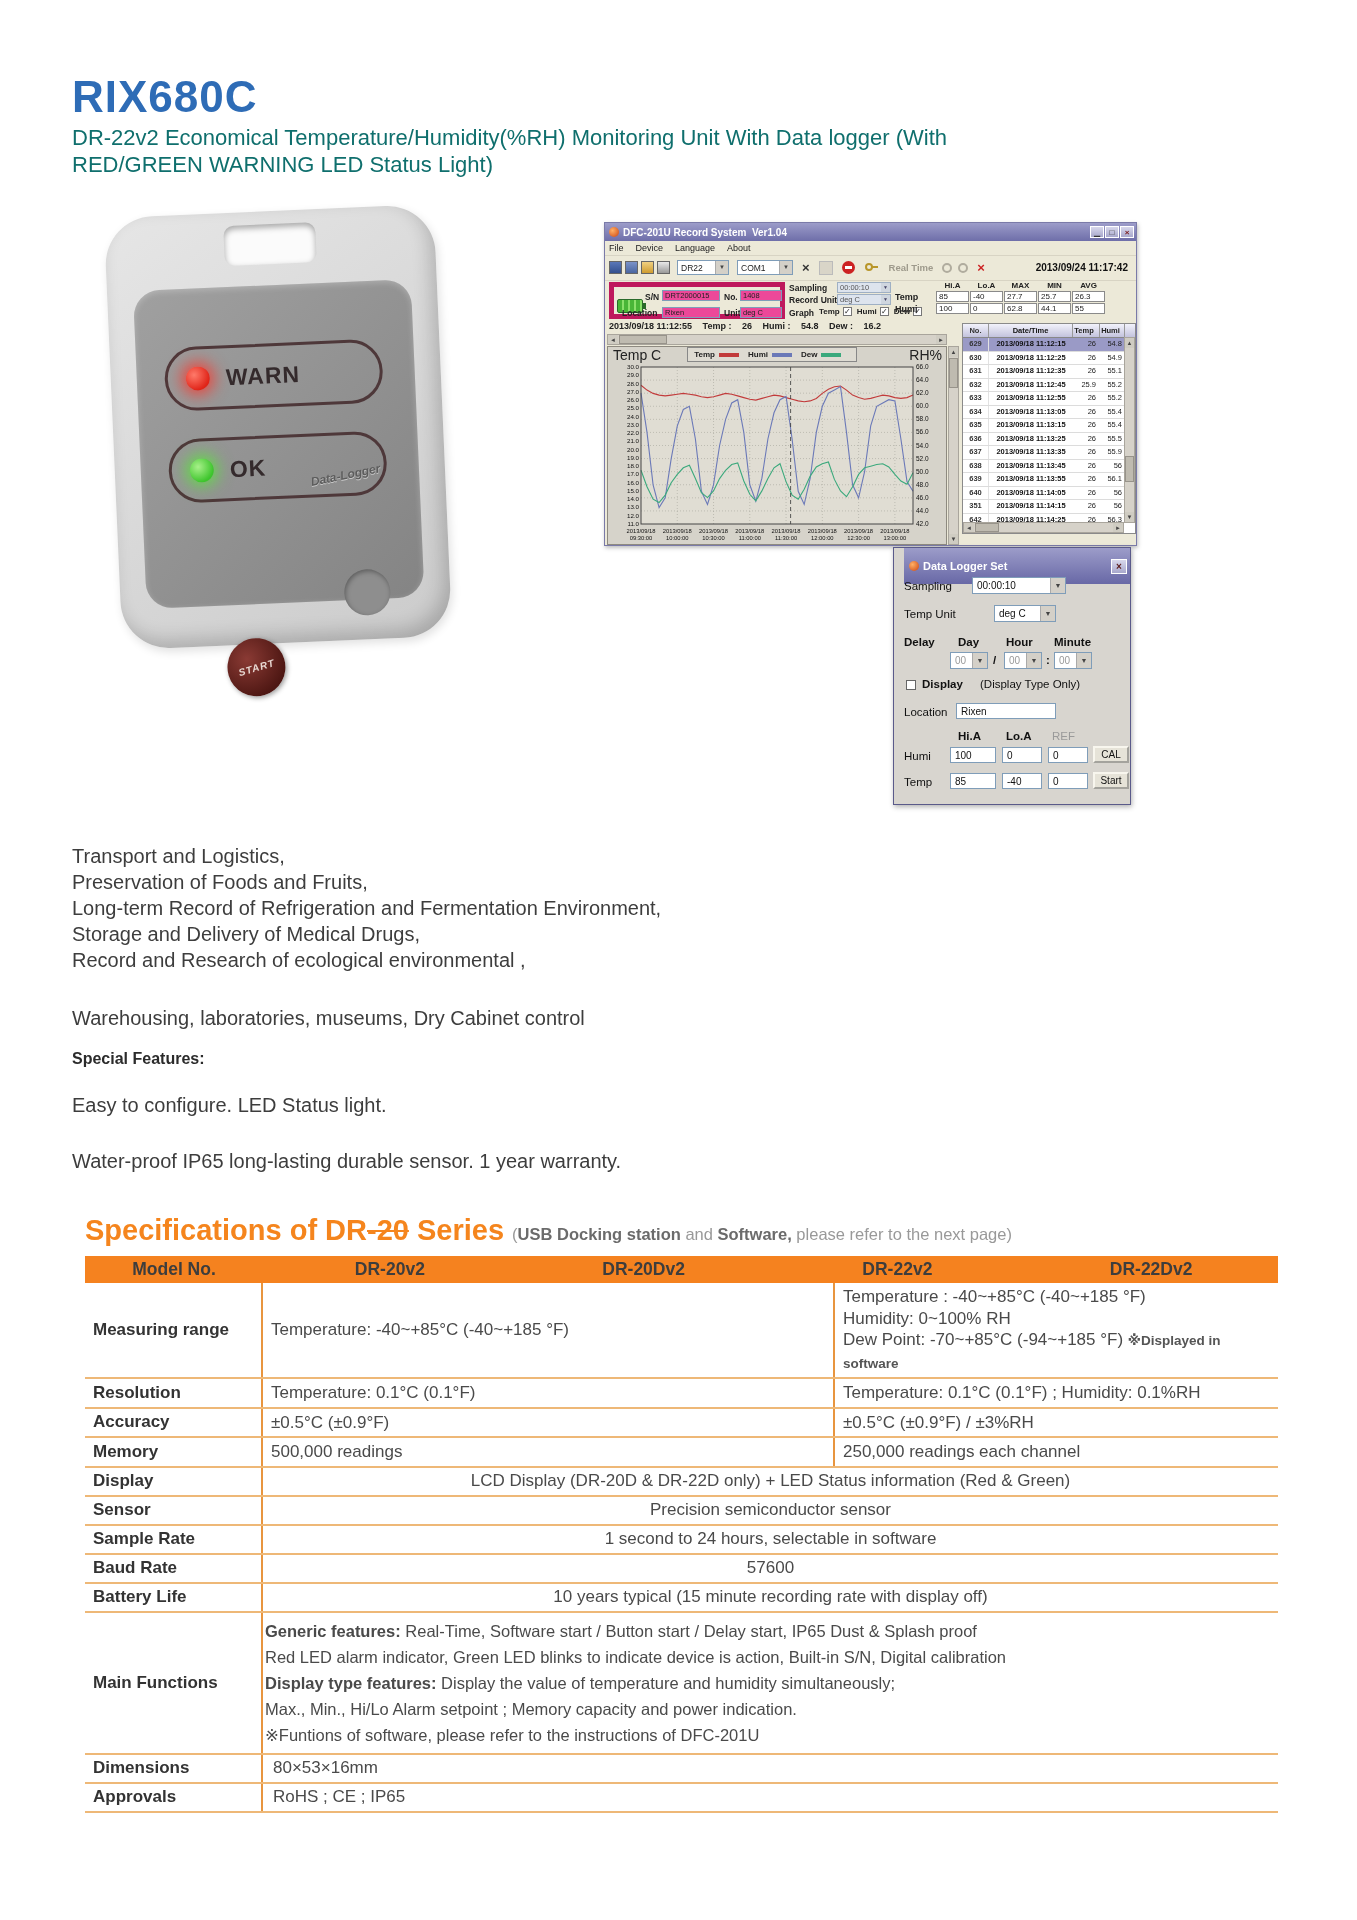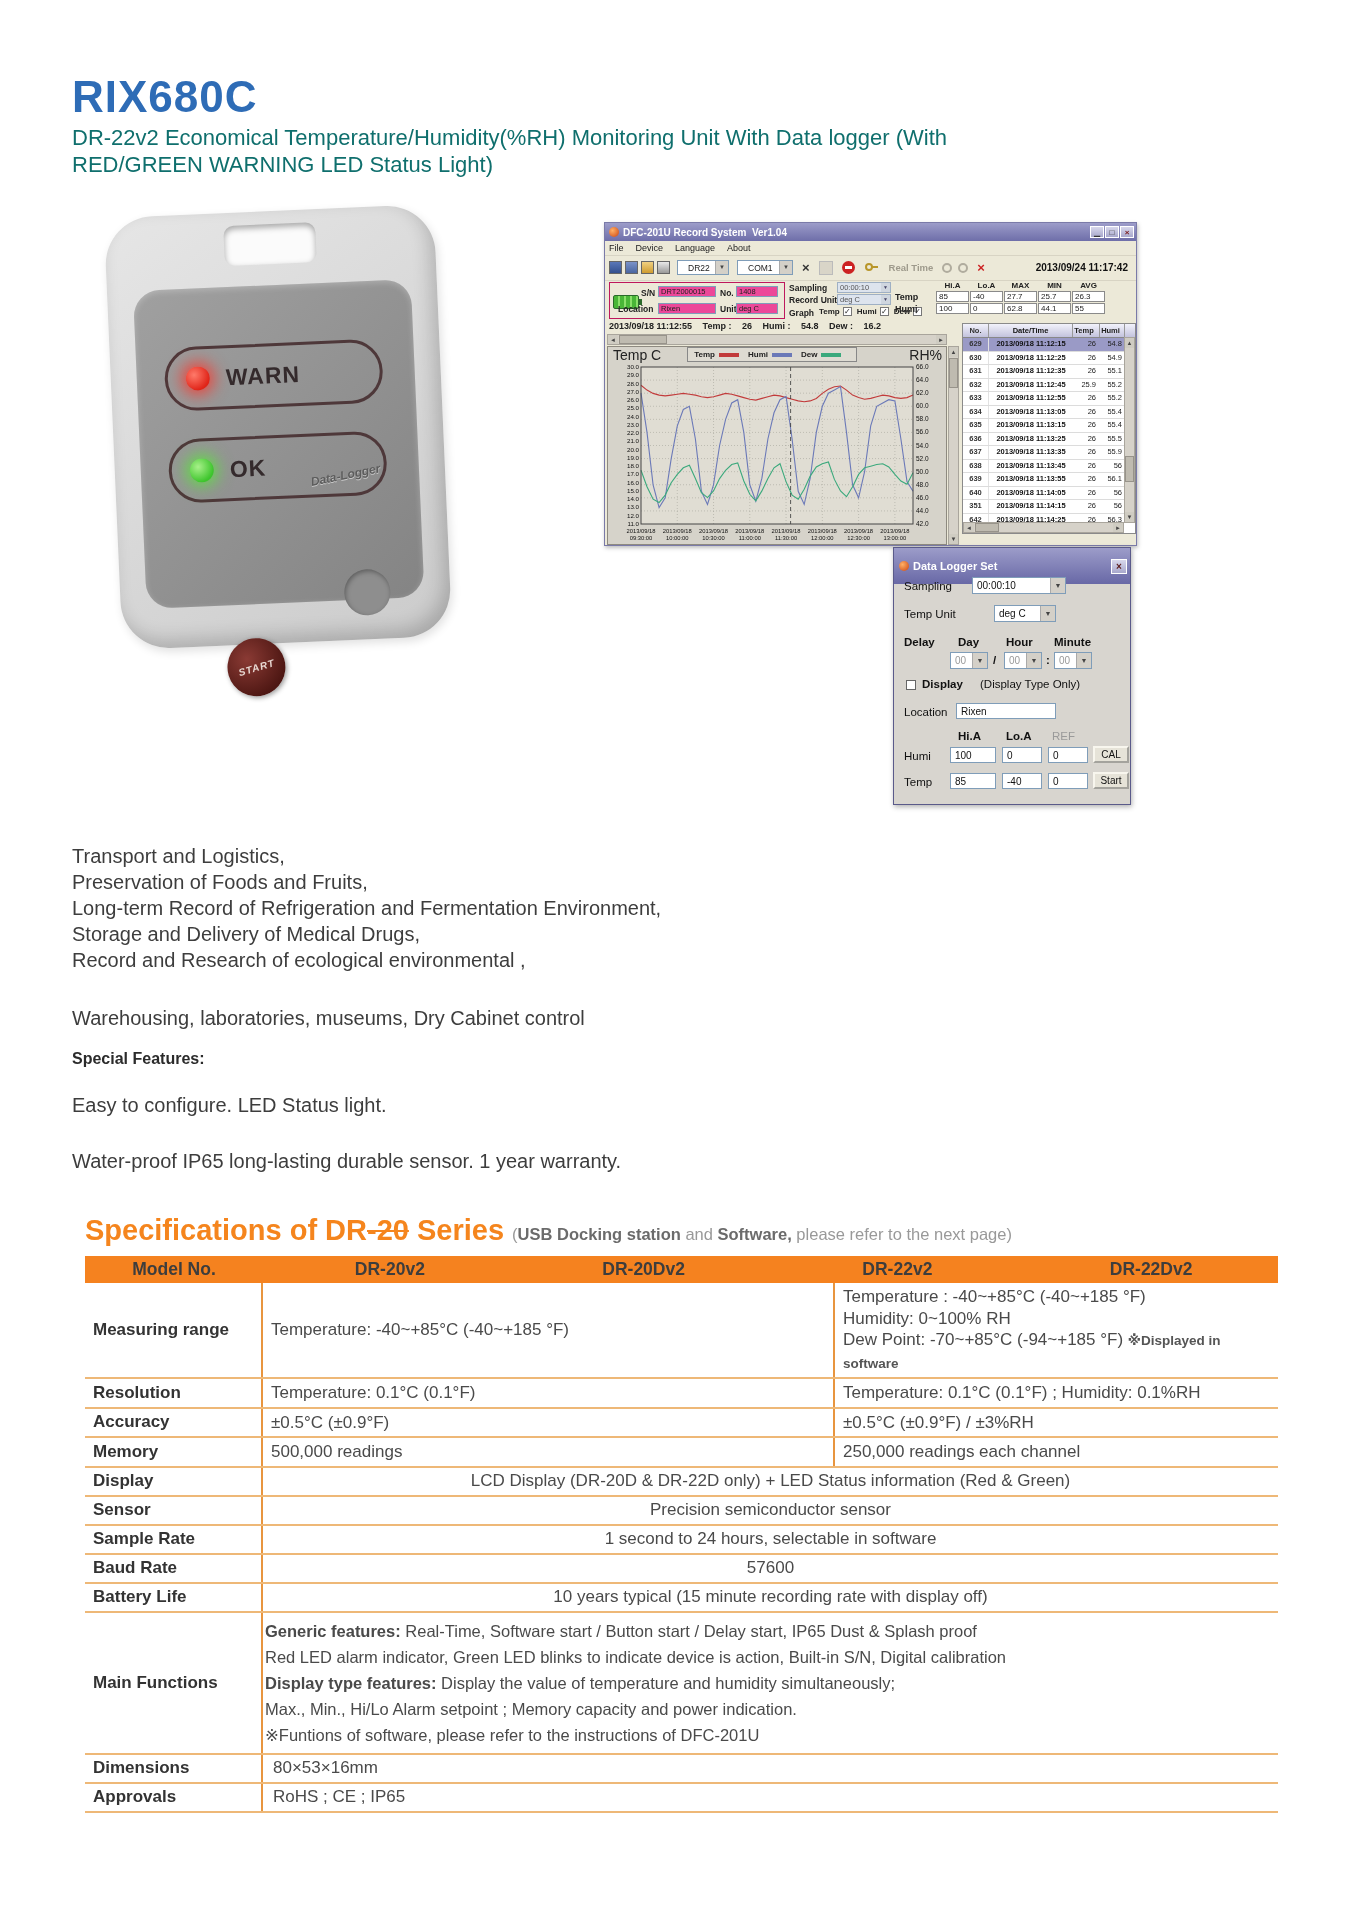--- a/index.html
+++ b/index.html
@@ -52,37 +52,37 @@
               border-bottom:1px solid #d8d4c4;padding-left:4px;}
   .menu-item{font-size:9px;margin-right:12px;color:#222;}
   .sw-toolbar{position:absolute;left:0;top:32px;right:0;height:26px;display:flex;align-items:center;padding:0 4px;
               border-bottom:1px solid #d8d4c4;box-sizing:border-box;}
   .tb-ic{width:13px;height:13px;margin-right:3px;border:1px solid #666;box-sizing:border-box;}
   .ic-save{background:linear-gradient(#5a77b8,#34508e);}
   .ic-export{background:linear-gradient(#7a92c8,#4a66a0);}
   .ic-open{background:linear-gradient(#f0d080,#cf9c30);}
   .ic-print{background:linear-gradient(#e8e8e8,#9a9a9a);}
   .tb-combo{height:15px;background:#fff;border:1px solid #7f9db9;font-size:8.5px;display:inline-flex;align-items:center;
-            padding-left:10px;box-sizing:border-box;margin:0 4px;}
+            padding-left:3px;box-sizing:border-box;margin:0 4px;}
   .tb-combo .arr{margin-left:auto;width:12px;height:13px;background:#d4d0c8;border-left:1px solid #aaa;
                  font-size:6px;line-height:13px;text-align:center;color:#444;}
   .tb-x{font-size:13px;font-weight:bold;color:#333;margin:0 5px;}
   .tb-ghost{width:12px;height:12px;background:#d9d5c8;border:1px solid #bbb;margin:0 4px;}
   .tb-stop{width:13px;height:13px;border-radius:50%;background:#cc2222;position:relative;margin:0 5px;}
   .tb-stop::after{content:"";position:absolute;left:3px;top:5px;width:7px;height:3px;background:#fff;}
   .tb-key{width:13px;height:13px;position:relative;margin:0 5px;}
   .tb-key::before{content:"";position:absolute;left:0;top:2px;width:8px;height:8px;border:2px solid #b8962a;border-radius:50%;box-sizing:border-box;}
   .tb-key::after{content:"";position:absolute;left:7px;top:5px;width:6px;height:2px;background:#b8962a;}
   .tb-realtime{color:#9e9a8c;font-weight:bold;font-size:9.5px;margin:0 6px;}
   .tb-circle{width:10px;height:10px;border-radius:50%;border:2px solid #b0ac9e;box-sizing:border-box;margin:0 3px;}
   .tb-redx{font-size:13px;font-weight:bold;color:#c22;margin:0 6px;}
   .sw-date{margin-left:auto;font-size:10px;font-weight:bold;color:#111;padding-right:4px;}
 
   .sw-info{position:absolute;left:0;top:58px;right:0;height:40px;}
-  .grp1{position:absolute;left:4px;top:1px;width:176px;height:37px;border:1px solid #be185d;box-sizing:border-box;}
+  .grp1{position:absolute;left:4px;top:1px;width:176px;height:37px;border:5px solid #be185d;box-sizing:border-box;}
   .battery{position:absolute;left:3px;top:12px;width:24px;height:12px;border:1px solid #2a6a2a;border-radius:2px;
            background:repeating-linear-gradient(90deg,#49b637 0 4px,#8ae06a 4px 6px);}
   .battery::after{content:"";position:absolute;right:-4px;top:3px;width:3px;height:6px;background:#2a6a2a;}
   .ilab{position:absolute;font-size:8.5px;font-weight:bold;color:#222;}
   .inp{position:absolute;background:#ec4899;border:1px solid #7f9db9;font-size:7.5px;height:11px;line-height:10px;
        padding:0 2px;box-sizing:border-box;white-space:nowrap;overflow:hidden;}
   .grp2{position:absolute;left:184px;top:1px;width:152px;height:37px;}
   .mini-combo{position:absolute;height:11px;background:#dde4ee;border:1px solid #9fb0c4;font-size:7.5px;color:#555;
               display:inline-flex;align-items:center;padding-left:2px;box-sizing:border-box;}
   .mini-combo .arr{margin-left:auto;width:9px;height:9px;background:#cfd6df;font-size:5px;line-height:9px;text-align:center;color:#446;}
@@ -130,21 +130,21 @@
   .w-h{width:25px;text-align:right;padding-right:3px;}
   .rt-hscroll{position:absolute;left:0;bottom:0;width:161px;height:11px;}
   .rt-hscroll .sb-thumb{width:22px;margin-left:1px;}
   .rt-vscroll{position:absolute;right:0;top:13px;width:11px;height:186px;flex-direction:column;}
   .rt-vscroll .sb-arrow{width:100%;height:10px;line-height:10px;align-self:auto;}
   .rt-vscroll .sb-thumb{width:7px;height:24px;margin:108px auto 1px;}
 
   
   .dlg{left:893px;top:547px;width:238px;height:258px;background:#d8d5cf;border:1px solid #5a5a8a;box-sizing:border-box;
        box-shadow:1px 2px 5px rgba(0,0,0,.3);font-size:11px;color:#111;}
-  .dlg-titlebar{position:absolute;left:0;top:0;right:0;height:36px;display:flex;align-items:center;
+  .dlg-titlebar{position:absolute;left:10px;top:0;right:0;height:36px;display:flex;align-items:center;
                 background:linear-gradient(180deg,#9c9cc9,#6868a6);padding:0 3px;box-sizing:border-box;}
   .dlg-title{color:#fff;font-weight:bold;font-size:11px;}
   .dlg-x{margin-left:auto;width:16px;height:15px;background:linear-gradient(#d8d8ec,#a8a8cc);border:1px solid #fff;
          font-size:10px;line-height:14px;text-align:center;color:#5a1a1a;font-weight:bold;box-sizing:border-box;}
   .dlab{position:absolute;font-size:11.5px;color:#111;}
   .dlab-gray{color:#9a9a9a;}
   .dcombo{position:absolute;height:17px;background:#fff;border:1px solid #7f9db9;font-size:10px;display:flex;
           align-items:center;padding-left:4px;box-sizing:border-box;}
   .dcombo .arr{margin-left:auto;width:14px;height:15px;background:#d4d0c8;border-left:1px solid #aaa;font-size:7px;
                line-height:15px;text-align:center;color:#444;}

